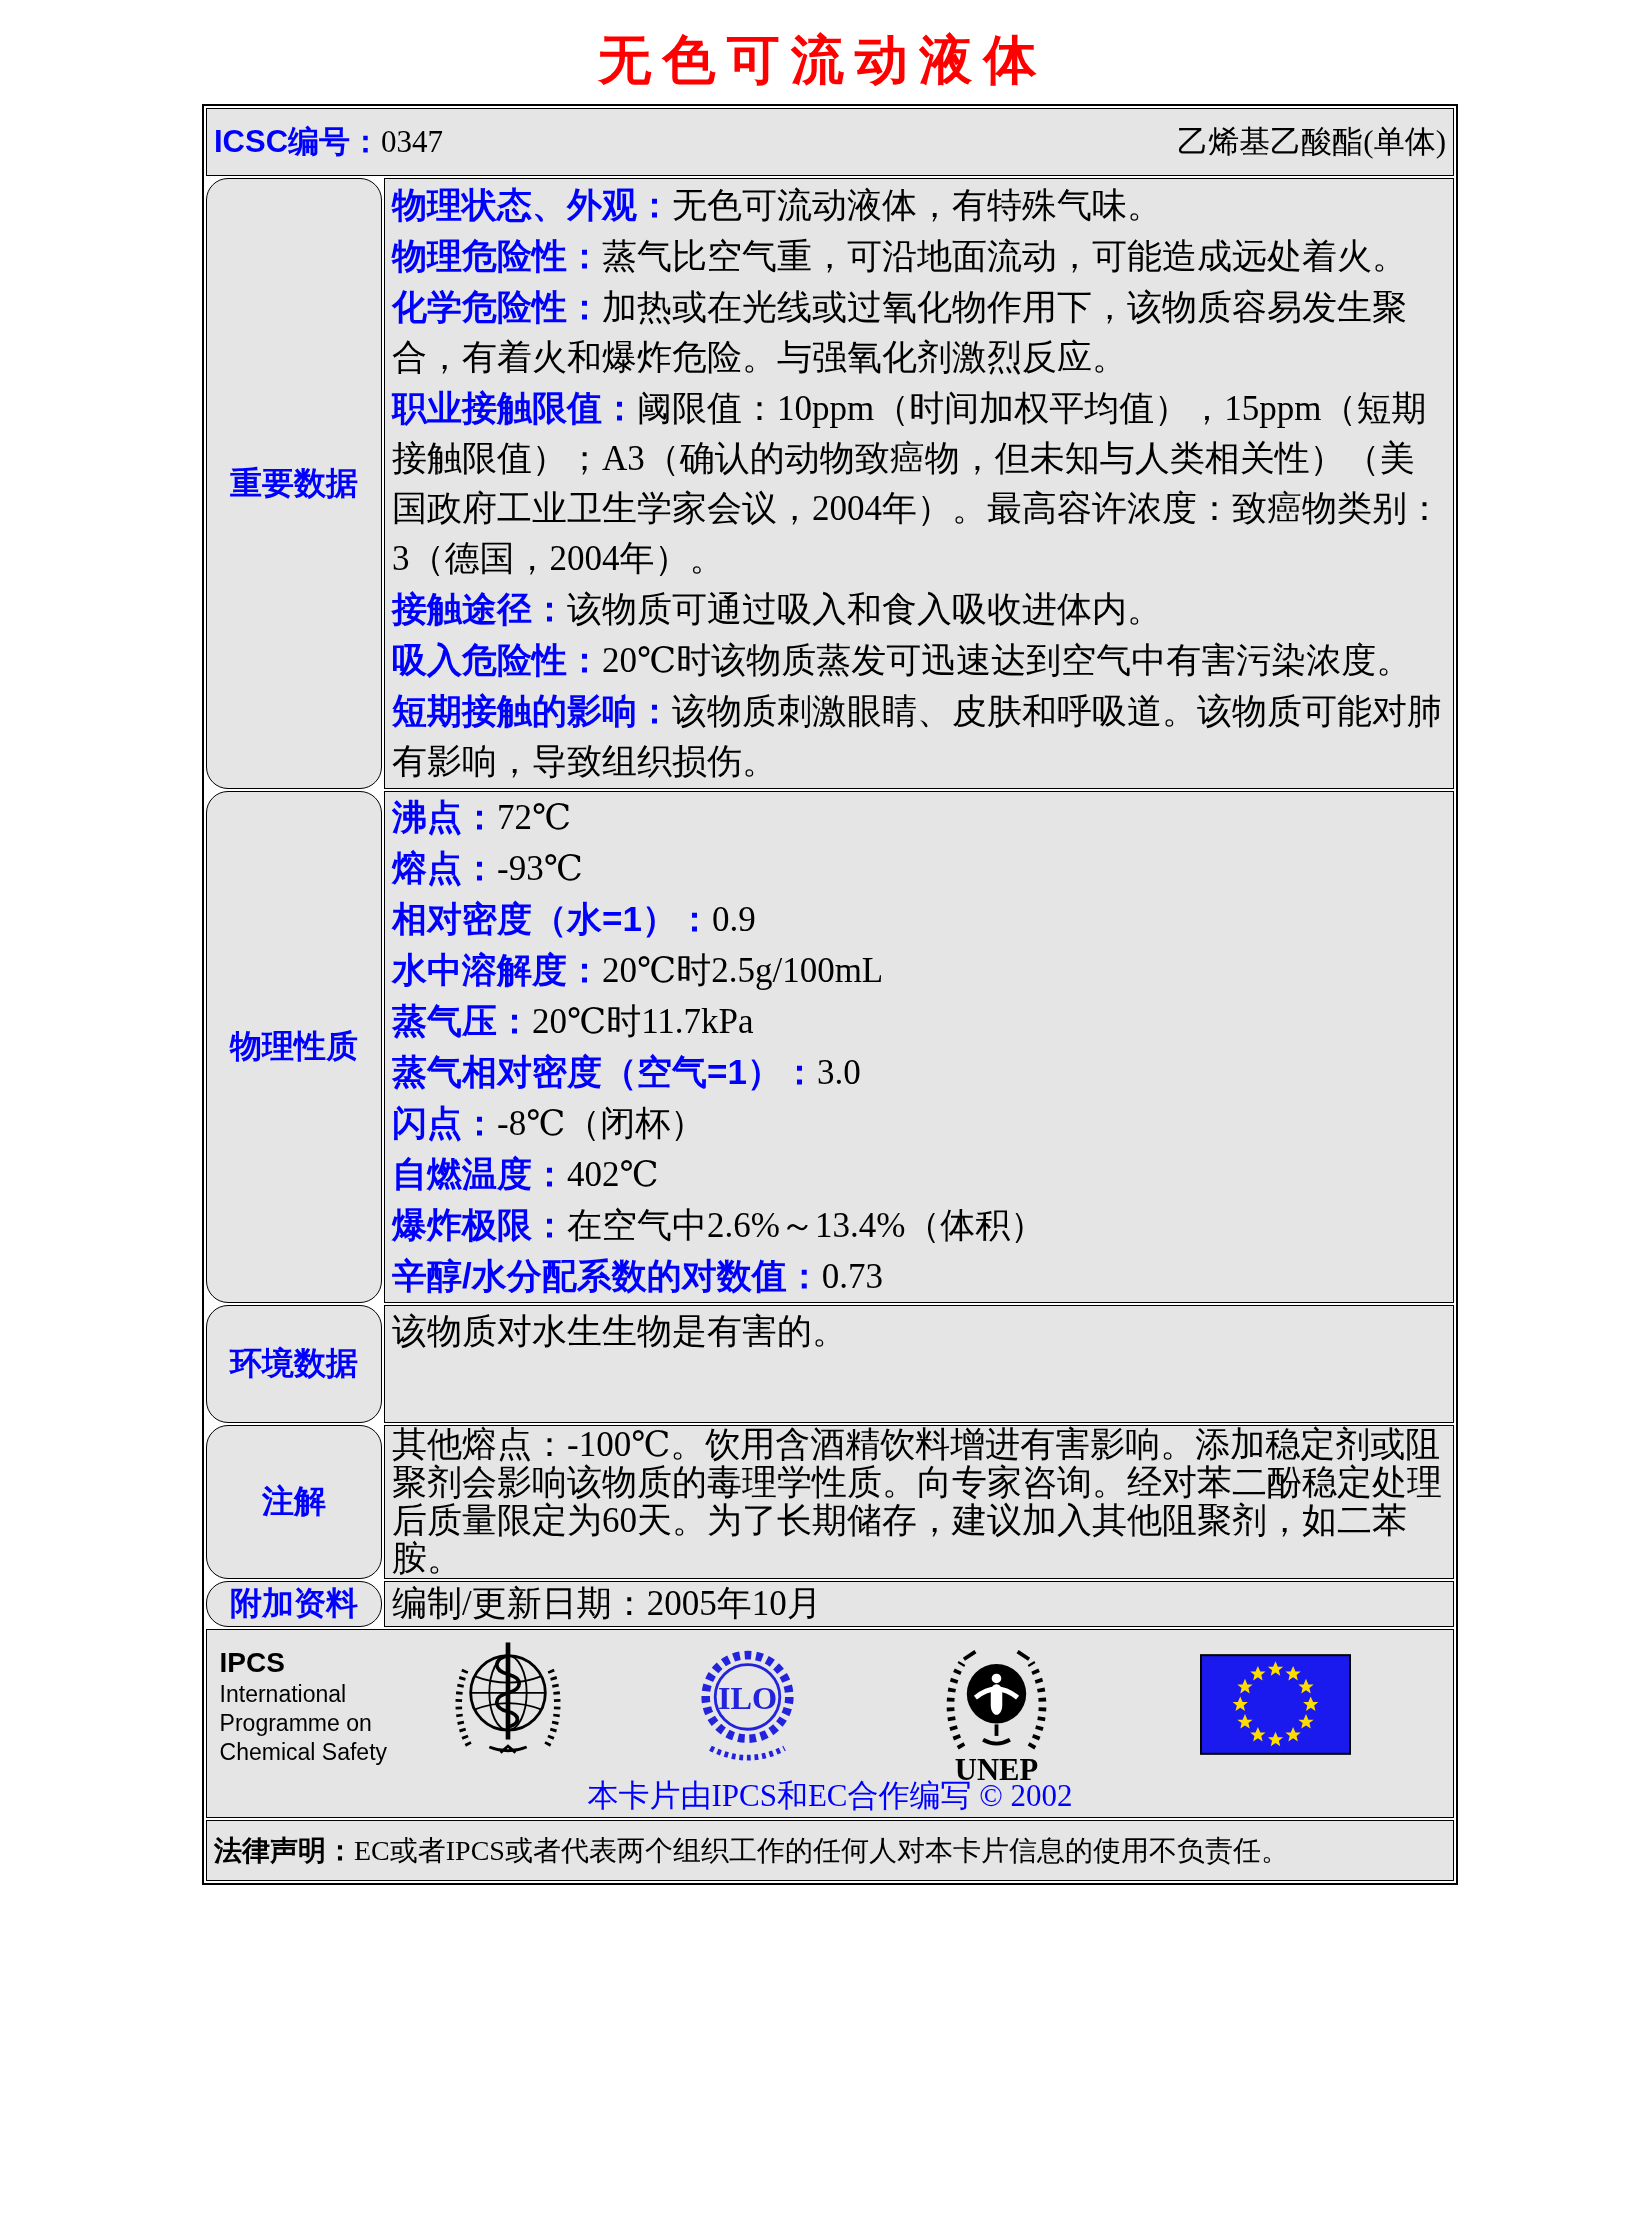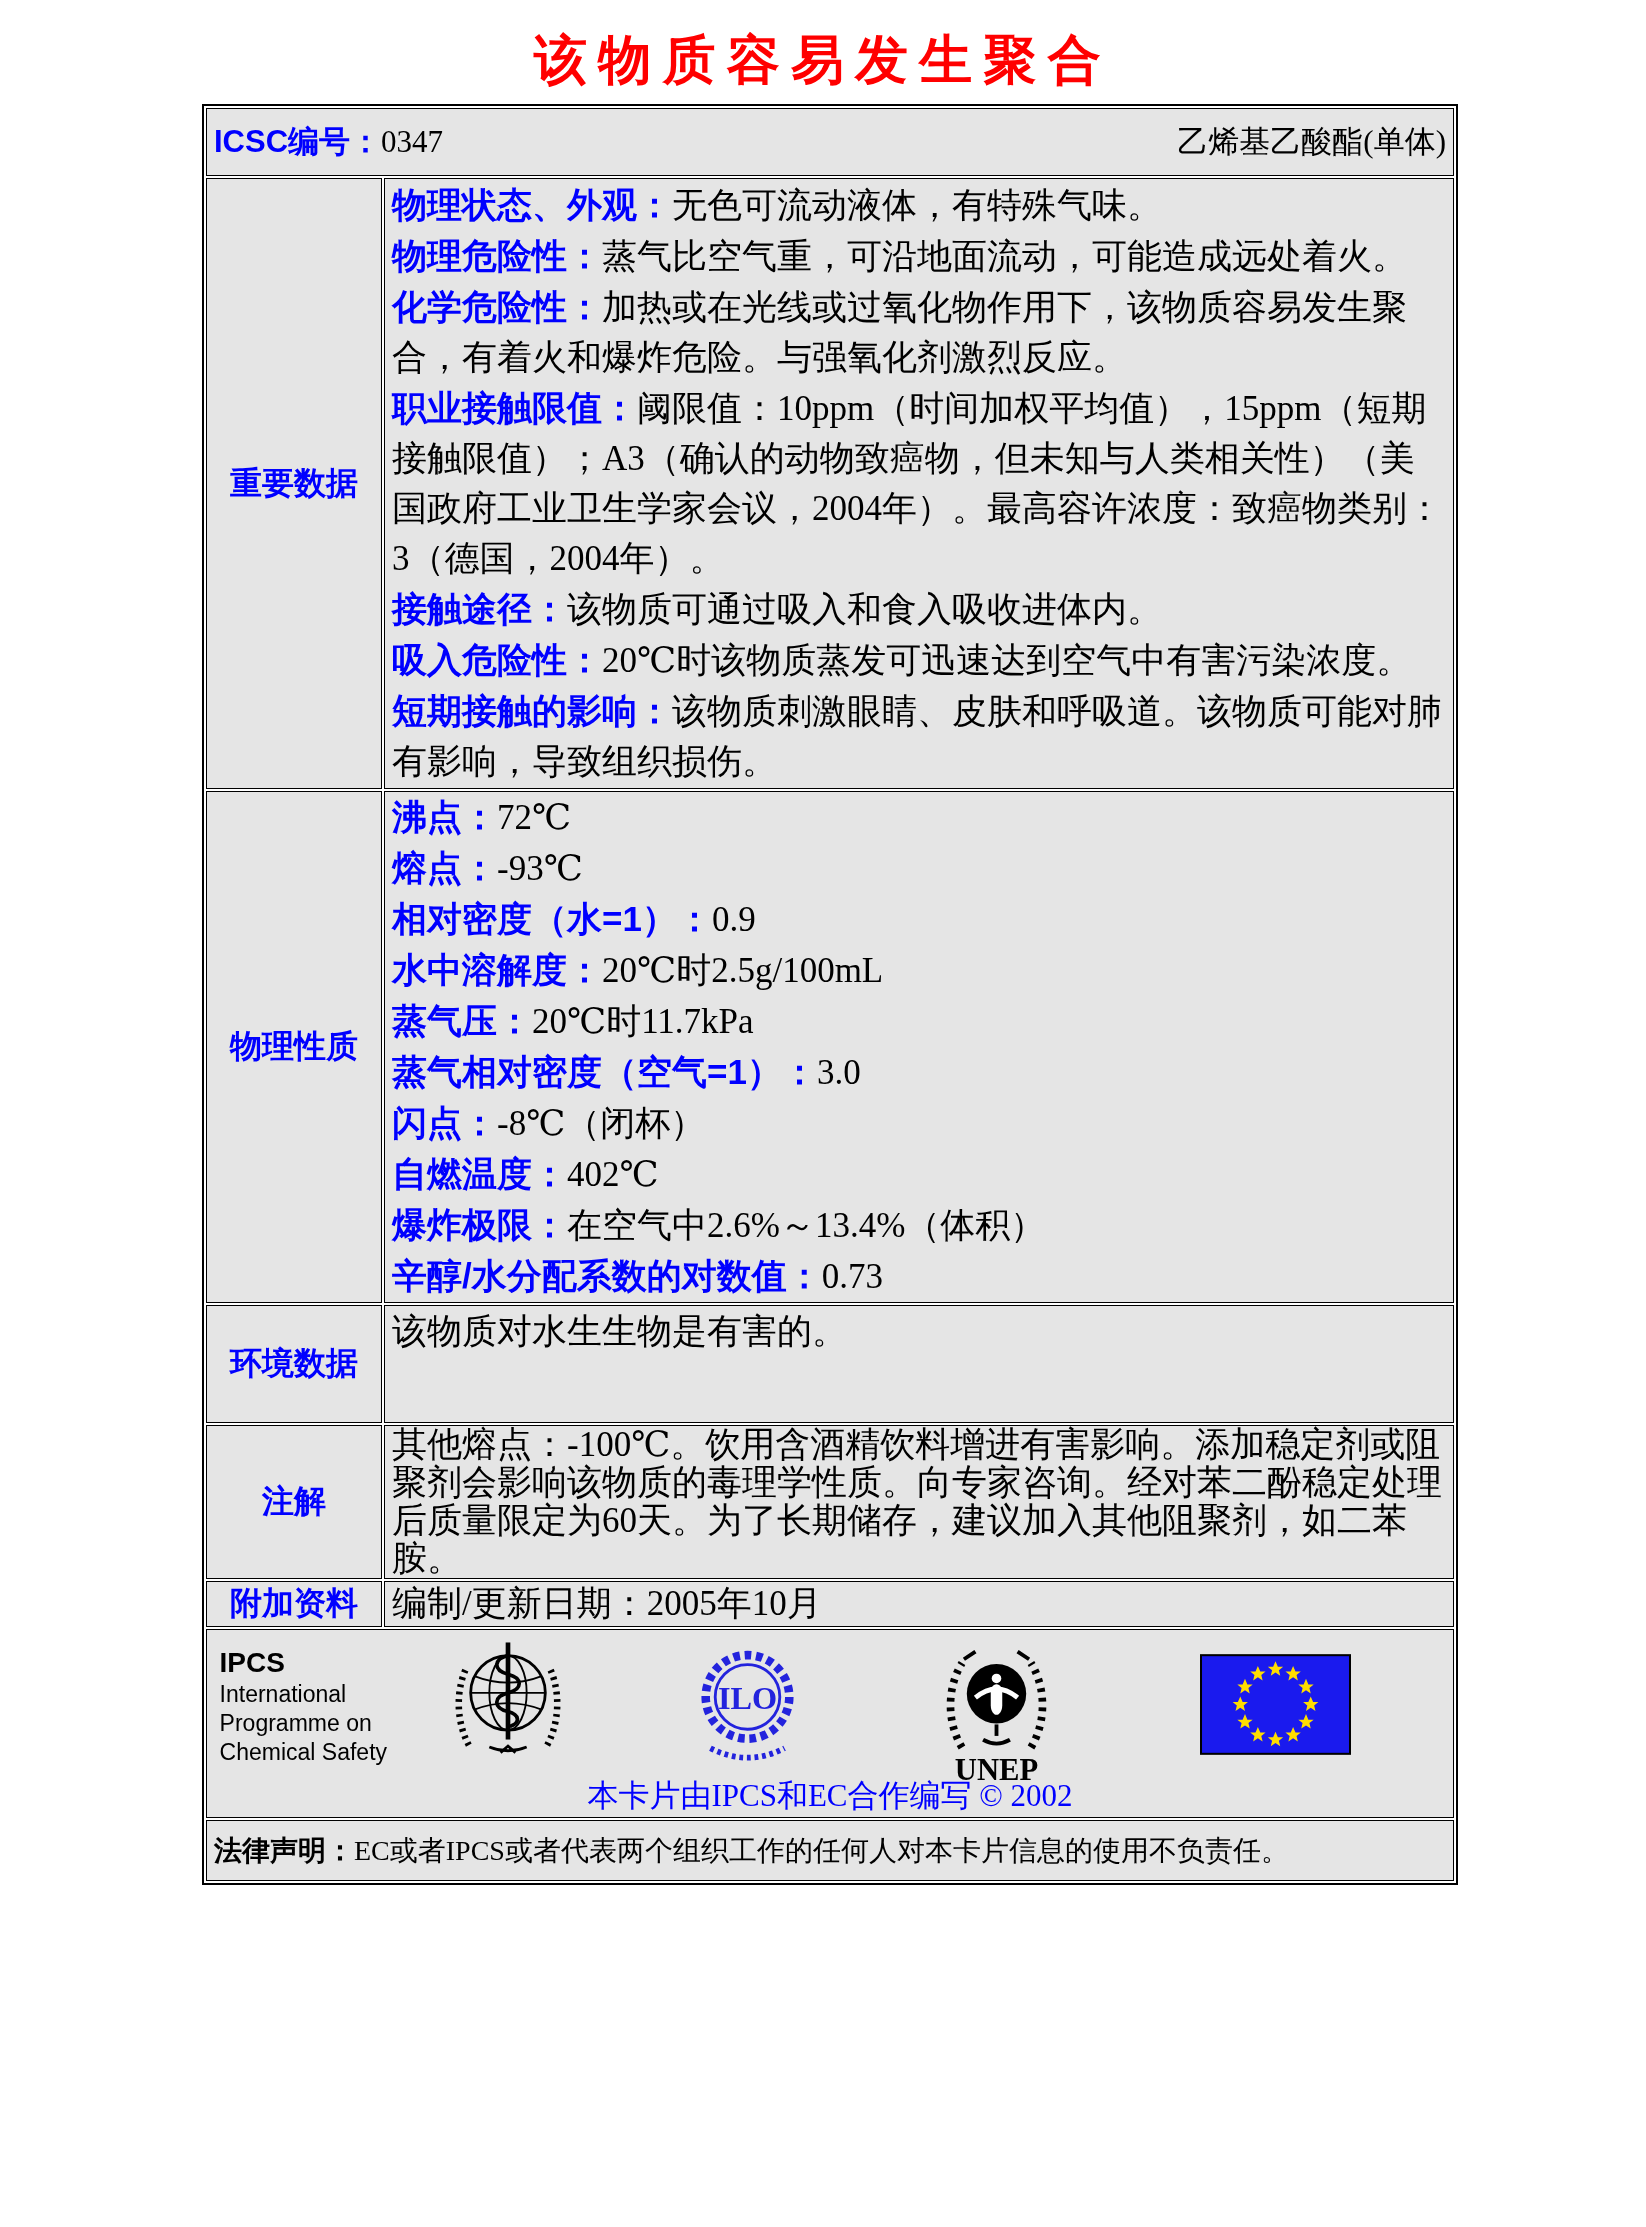--- a/index.html
+++ b/index.html
@@ -22,20 +22,21 @@
   td.hdr-cell{height:66px;font-size:31px;}
   .hdr-inner{display:flex;justify-content:space-between;align-items:center;width:100%;}
   .blue-label{
     color:#0000ff;font-weight:bold;
     font-family:"Liberation Sans","DejaVu Sans",sans-serif;
   }
   td.lbl-cell{
     text-align:center;vertical-align:middle;
     color:#0000ff;font-weight:bold;font-size:32px;
     font-family:"Liberation Sans","DejaVu Sans",sans-serif;
+    border-radius:22px;
   }
   td.content-cell{font-size:35px;vertical-align:middle;}
   td.content-cell p{margin:0;line-height:50px;}
   td.h-important{height:609px;}
   td.h-physical{height:505px;}
   td.h-env{height:116px;vertical-align:top;}
   td.h-env p{line-height:43px;margin-top:4px;}
   td.h-notes{height:109px;}
   td.h-notes p{line-height:38px;}
   td.h-additional{height:41px;}
@@ -58,21 +59,21 @@
     margin-top:0px;font-family:"Liberation Serif","DejaVu Serif",serif;
   }
   td.legal-cell{height:59px;font-size:28px;vertical-align:middle;}
   .legal-label{color:#000;font-weight:bold;font-family:"Liberation Sans","DejaVu Sans",sans-serif;}
 </style>
 </head>
 <body>
 
 <div>
 
-  <div class="page-title">该物质容易发生聚合</div>
+  <div class="page-title">无色可流动液体</div>
 
   <table class="card">
     <colgroup>
         <col style="width:176px">
         <col>
       </colgroup>
 
     <tbody>
         <tr>
       <td class="hdr-cell" colspan="2">

